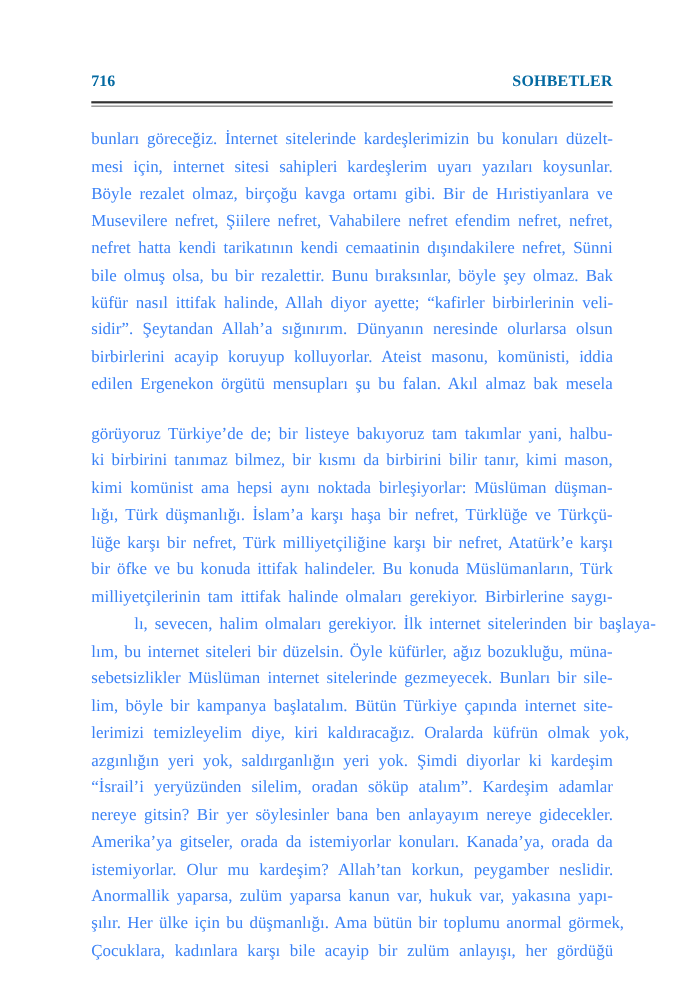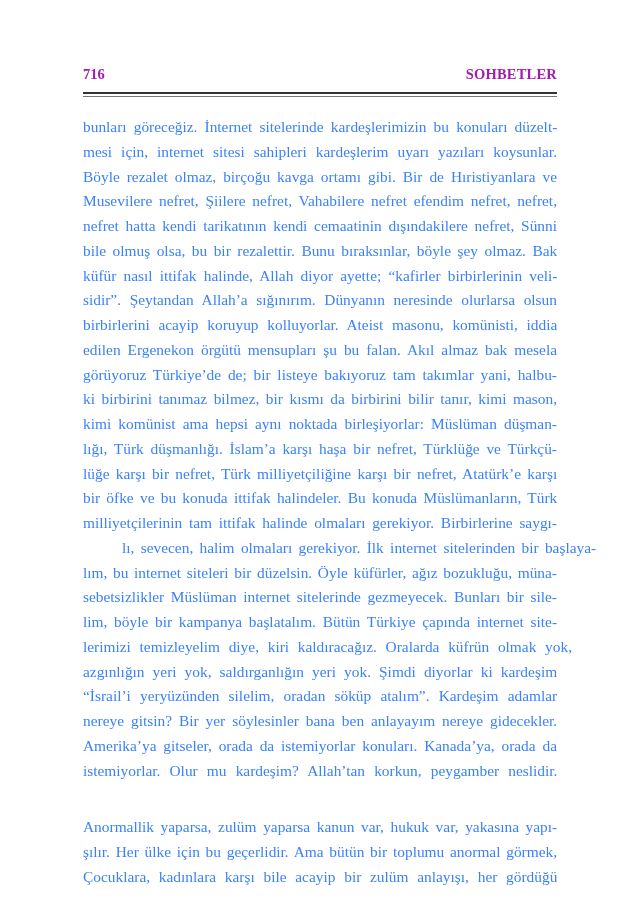--- a/index.html
+++ b/index.html
@@ -1,19 +1,19 @@
 <!DOCTYPE html>
 <html><head>
 <meta charset="utf-8">
 <style>
   html, body { margin: 0; padding: 0; background: #ffffff; }
   body { width: 624px; height: 900px; position: relative; overflow: hidden; }
   .page { position: absolute; left: 83px; top: 0; width: 474px; }
   .header { position: absolute; top: 66px; left: 0; width: 474px; height: 20px;
-            font-family: "Liberation Serif", serif; font-weight: bold; font-size: 14.5px; color: #a21caf; }
+            font-family: "Liberation Serif", serif; font-weight: bold; font-size: 14.5px; color: #0369a1; }
   .header .num { position: absolute; left: 0; top: 0; }
   .header .title { position: absolute; right: 0; top: 0; letter-spacing: 0.2px; }
   .rule-thick { position: absolute; top: 92px; left: 0; width: 474px; height: 2px; background: #333; }
   .rule-thin { position: absolute; top: 96px; left: 0; width: 474px; height: 1px; background: #777; }
   .body-text { position: absolute; top: 115px; left: 0; width: 474px;
                font-family: "Liberation Serif", serif; font-size: 15.4px; line-height: 24.75px; color: #3b82f6; }
   .line { display: block; text-align: justify; text-align-last: justify; white-space: nowrap; height: 24.75px; overflow: visible; }
 </style>
 </head>
 <body>
@@ -29,34 +29,34 @@
       <span class="line" style="white-space: nowrap; display: block; text-align: left; word-spacing: 3.28571px;">bunları göreceğiz. İnternet sitelerinde kardeşlerimizin bu konuları düzelt-</span>
       <span class="line" style="white-space: nowrap; display: block; text-align: center; word-spacing: 5.125px;">mesi için, internet sitesi sahipleri kardeşlerim uyarı yazıları koysunlar.</span>
       <span class="line" style="white-space: nowrap; display: block; text-align: left; word-spacing: 3.1px;">Böyle rezalet olmaz, birçoğu kavga ortamı gibi. Bir de Hıristiyanlara ve</span>
       <span class="line" style="white-space: nowrap; display: block; text-align: left; word-spacing: 2.875px;">Musevilere nefret, Şiilere nefret, Vahabilere nefret efendim nefret, nefret,</span>
       <span class="line" style="white-space: nowrap; display: block; text-align: left; word-spacing: 2.875px;">nefret hatta kendi tarikatının kendi cemaatinin dışındakilere nefret, Sünni</span>
       <span class="line" style="white-space: nowrap; display: block; text-align: left; word-spacing: 2.63636px;">bile olmuş olsa, bu bir rezalettir. Bunu bıraksınlar, böyle şey olmaz. Bak</span>
       <span class="line" style="white-space: nowrap; display: block; text-align: right; word-spacing: 3.33333px;">küfür nasıl ittifak halinde, Allah diyor ayette; “kafirler birbirlerinin veli-</span>
       <span class="line" style="white-space: nowrap; display: block; text-align: left; word-spacing: 4.71429px;">sidir”. Şeytandan Allah’a sığınırım. Dünyanın neresinde olurlarsa olsun</span>
       <span class="line" style="white-space: nowrap; display: block; text-align: left; word-spacing: 4.85714px;">birbirlerini acayip koruyup kolluyorlar. Ateist masonu, komünisti, iddia</span>
       <span class="line" style="white-space: nowrap; display: block; text-align: left; word-spacing: 3.1px;">edilen Ergenekon örgütü mensupları şu bu falan. Akıl almaz bak mesela</span>
-      <span class="line" style="white-space: nowrap; display: block; text-align: center; word-spacing: 2.88889px;">görüyoruz Türkiye’de de; bir listeye bakıyoruz tam takımlar yani, halbu-</span>
+      <span class="line" style="white-space: nowrap; display: block; text-align: center; word-spacing: 2.88889px; margin-top: 20px;">görüyoruz Türkiye’de de; bir listeye bakıyoruz tam takımlar yani, halbu-</span>
       <span class="line" style="white-space: nowrap; display: block; text-align: left; word-spacing: 2.63636px;">ki birbirini tanımaz bilmez, bir kısmı da birbirini bilir tanır, kimi mason,</span>
       <span class="line" style="white-space: nowrap; display: block; text-align: left; word-spacing: 3.25px;">kimi komünist ama hepsi aynı noktada birleşiyorlar: Müslüman düşman-</span>
       <span class="line" style="white-space: nowrap; display: block; text-align: left; word-spacing: 2.9px;">lığı, Türk düşmanlığı. İslam’a karşı haşa bir nefret, Türklüğe ve Türkçü-</span>
       <span class="line" style="white-space: nowrap; display: block; text-align: left; word-spacing: 2.4px;">lüğe karşı bir nefret, Türk milliyetçiliğine karşı bir nefret, Atatürk’e karşı</span>
       <span class="line" style="white-space: nowrap; display: block; text-align: left; word-spacing: 2.4px;">bir öfke ve bu konuda ittifak halindeler. Bu konuda Müslümanların, Türk</span>
       <span class="line" style="white-space: nowrap; display: block; text-align: left; word-spacing: 2.85714px;">milliyetçilerinin tam ittifak halinde olmaları gerekiyor. Birbirlerine saygı-</span>
       <span class="line" style="white-space: nowrap; display: block; text-align: left; word-spacing: 2.44444px; margin-left: 39px;">lı, sevecen, halim olmaları gerekiyor. İlk internet sitelerinden bir başlaya-</span>
       <span class="line" style="white-space: nowrap; display: block; text-align: left; word-spacing: 1.8px;">lım, bu internet siteleri bir düzelsin. Öyle küfürler, ağız bozukluğu, müna-</span>
       <span class="line" style="white-space: nowrap; display: block; text-align: left; word-spacing: 2.71429px;">sebetsizlikler Müslüman internet sitelerinde gezmeyecek. Bunları bir sile-</span>
       <span class="line" style="white-space: nowrap; display: block; text-align: left; word-spacing: 2.88889px;">lim, böyle bir kampanya başlatalım. Bütün Türkiye çapında internet site-</span>
       <span class="line" style="white-space: nowrap; display: block; text-align: left; word-spacing: 4.875px;">lerimizi temizleyelim diye, kiri kaldıracağız. Oralarda küfrün olmak yok,</span>
       <span class="line" style="white-space: nowrap; display: block; text-align: left; word-spacing: 4.22222px;">azgınlığın yeri yok, saldırganlığın yeri yok. Şimdi diyorlar ki kardeşim</span>
       <span class="line" style="white-space: nowrap; display: block; text-align: left; word-spacing: 5.28571px;">“İsrail’i yeryüzünden silelim, oradan söküp atalım”. Kardeşim adamlar</span>
       <span class="line" style="white-space: nowrap; display: block; text-align: left; word-spacing: 3.11111px;">nereye gitsin? Bir yer söylesinler bana ben anlayayım nereye gidecekler.</span>
       <span class="line" style="white-space: nowrap; display: block; text-align: left; word-spacing: 2.625px;">Amerika’ya gitseler, orada da istemiyorlar konuları. Kanada’ya, orada da</span>
       <span class="line" style="white-space: nowrap; display: block; text-align: left; word-spacing: 5.28571px;">istemiyorlar. Olur mu kardeşim? Allah’tan korkun, peygamber neslidir.</span>
-      <span class="line" style="white-space: nowrap; display: block; text-align: center; word-spacing: 2.77778px; margin-top: 32px;">Anormallik yaparsa, zulüm yaparsa kanun var, hukuk var, yakasına yapı-</span>
-      <span class="line" style="white-space: nowrap; display: block; text-align: left; word-spacing: 1.90909px;">şılır. Her ülke için bu geçerlidir. Ama bütün bir toplumu anormal görmek,</span>
+      <span class="line" style="white-space: nowrap; display: block; text-align: center; word-spacing: 2.77778px;">Anormallik yaparsa, zulüm yaparsa kanun var, hukuk var, yakasına yapı-</span>
+      <span class="line" style="white-space: nowrap; display: block; text-align: left; word-spacing: 1.90909px;">şılır. Her ülke için bu düşmanlığı. Ama bütün bir toplumu anormal görmek,</span>
       <span class="line" style="white-space: nowrap; display: block; text-align: left; word-spacing: 4.88889px;">Çocuklara, kadınlara karşı bile acayip bir zulüm anlayışı, her gördüğü</span>
     </div>
 </div>
 
 </body></html>

